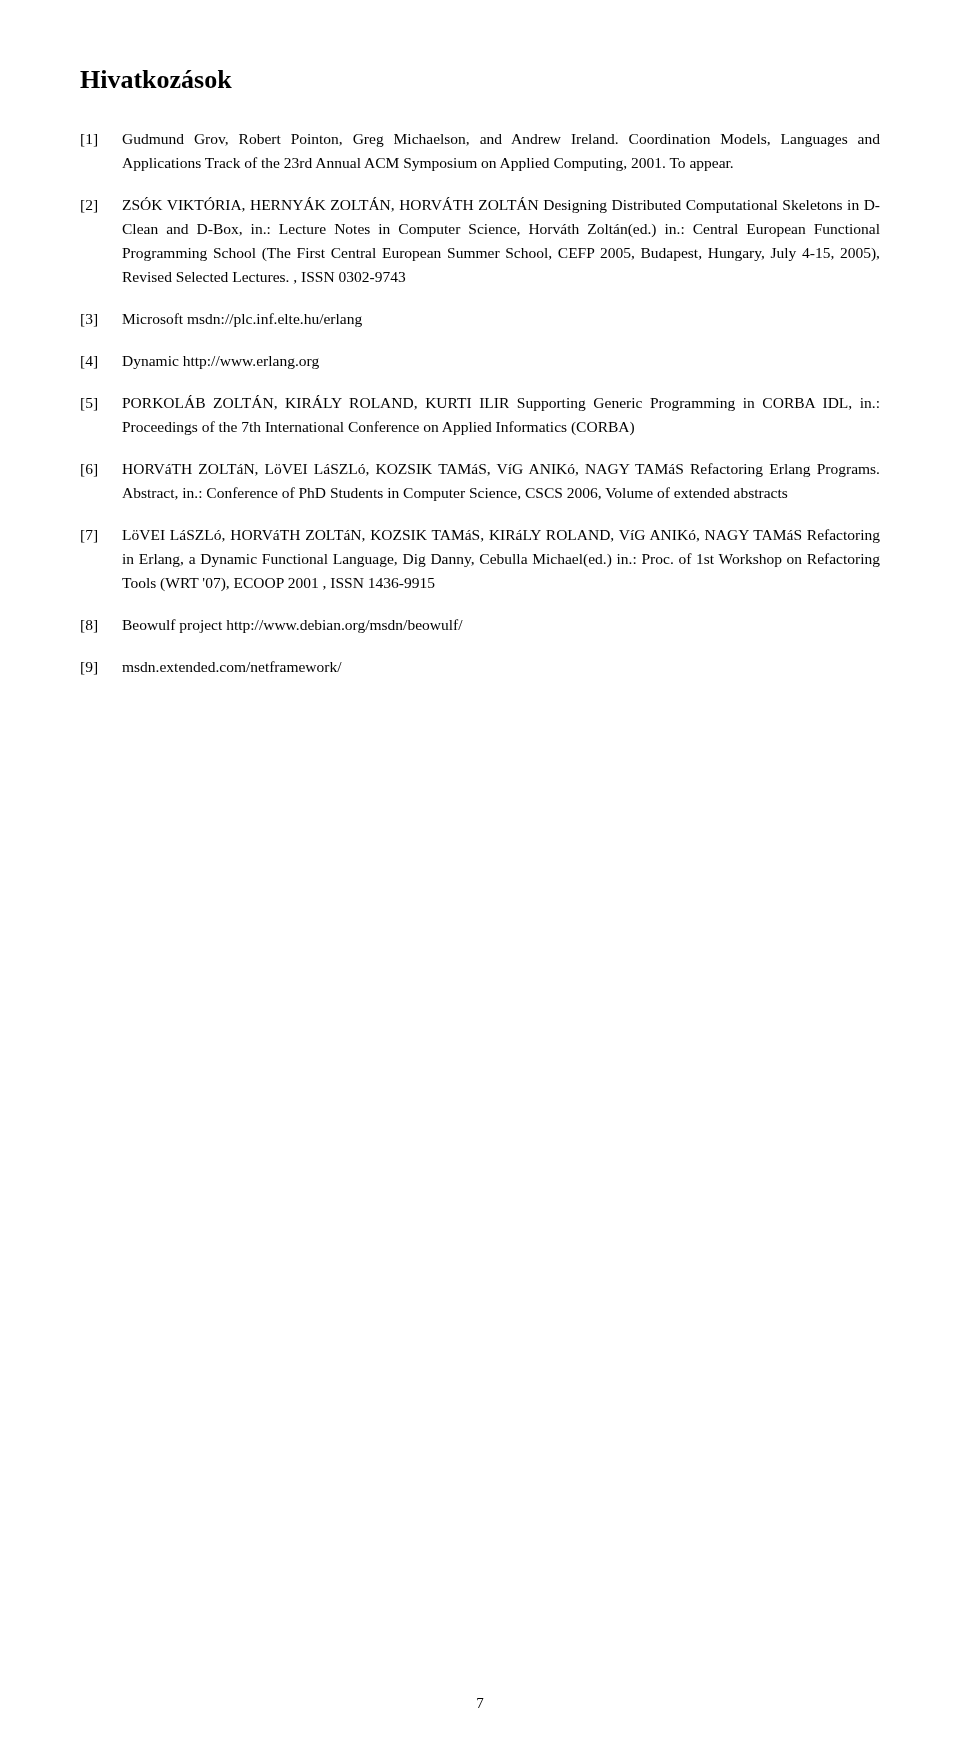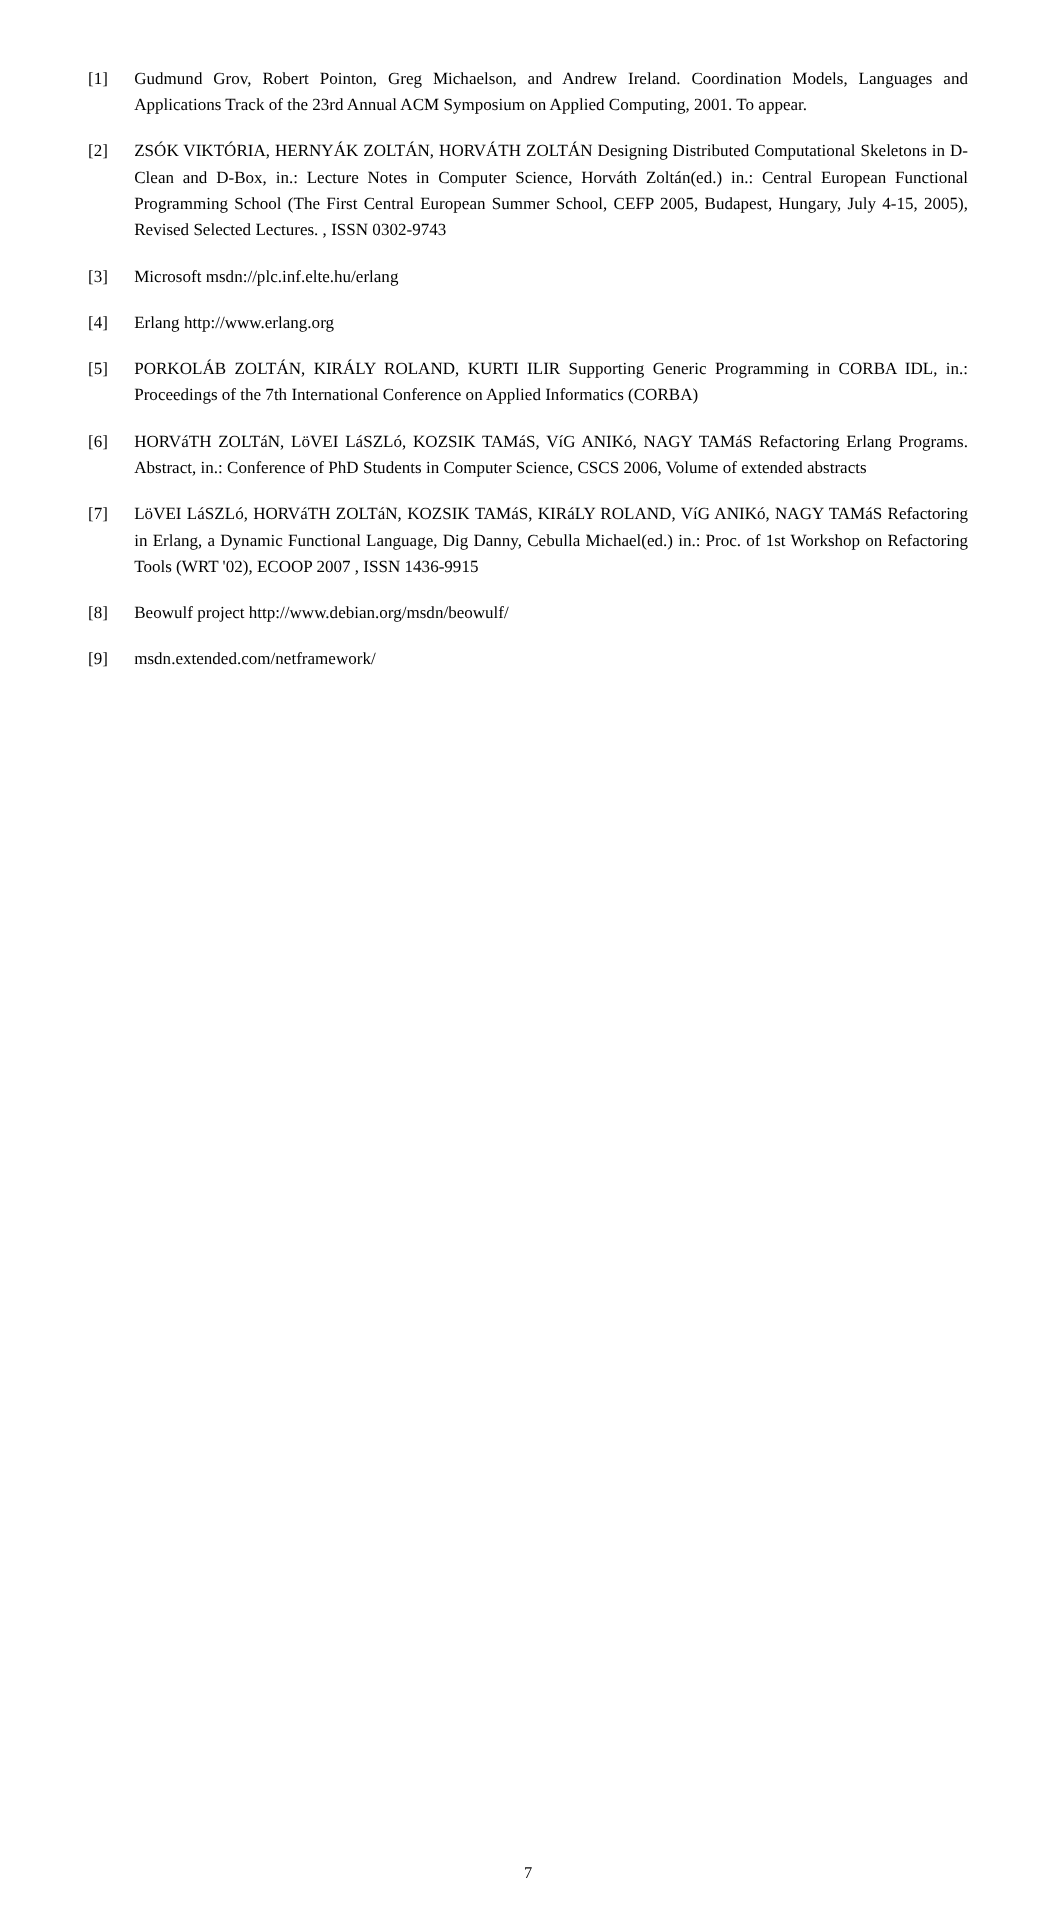--- a/index.html
+++ b/index.html
@@ -61,56 +61,57 @@
       left: 50%;
       transform: translateX(-50%);
       font-size: 15px;
     }
   </style>
 </head>
 <body>
 
 <div class="page">
 
+  <h1 class="page-title">Hivatkozások</h1>
 
   <ol class="references-list">
 
     <li class="ref-item">
       <span class="ref-number">[1]</span>
       <span class="ref-content">Gudmund Grov, Robert Pointon, Greg Michaelson, and Andrew Ireland. Coordination Models, Languages and Applications Track of the 23rd Annual ACM Symposium on Applied Computing, 2001. To appear.</span>
     </li>
 
     <li class="ref-item">
       <span class="ref-number">[2]</span>
       <span class="ref-content">ZSÓK VIKTÓRIA, HERNYÁK ZOLTÁN, HORVÁTH ZOLTÁN Designing Distributed Computational Skeletons in D-Clean and D-Box, in.: Lecture Notes in Computer Science, Horváth Zoltán(ed.) in.: Central European Functional Programming School (The First Central European Summer School, CEFP 2005, Budapest, Hungary, July 4-15, 2005), Revised Selected Lectures. , ISSN 0302-9743</span>
     </li>
 
     <li class="ref-item">
       <span class="ref-number">[3]</span>
       <span class="ref-content">Microsoft msdn://plc.inf.elte.hu/erlang</span>
     </li>
 
     <li class="ref-item">
       <span class="ref-number">[4]</span>
-      <span class="ref-content">Erlang http://www.erlang.org</span>
+      <span class="ref-content">Dynamic http://www.erlang.org</span>
     </li>
 
     <li class="ref-item">
       <span class="ref-number">[5]</span>
       <span class="ref-content">PORKOLÁB ZOLTÁN, KIRÁLY ROLAND, KURTI ILIR Supporting Generic Programming in CORBA IDL, in.: Proceedings of the 7th International Conference on Applied Informatics (CORBA)</span>
     </li>
 
     <li class="ref-item">
       <span class="ref-number">[6]</span>
       <span class="ref-content">HORVáTH ZOLTáN, LöVEI LáSZLó, KOZSIK TAMáS, VíG ANIKó, NAGY TAMáS Refactoring Erlang Programs. Abstract, in.: Conference of PhD Students in Computer Science, CSCS 2006, Volume of extended abstracts</span>
     </li>
 
     <li class="ref-item">
       <span class="ref-number">[7]</span>
-      <span class="ref-content">LöVEI LáSZLó, HORVáTH ZOLTáN, KOZSIK TAMáS, KIRáLY ROLAND, VíG ANIKó, NAGY TAMáS Refactoring in Erlang, a Dynamic Functional Language, Dig Danny, Cebulla Michael(ed.) in.: Proc. of 1st Workshop on Refactoring Tools (WRT '02), ECOOP 2007 , ISSN 1436-9915</span>
+      <span class="ref-content">LöVEI LáSZLó, HORVáTH ZOLTáN, KOZSIK TAMáS, KIRáLY ROLAND, VíG ANIKó, NAGY TAMáS Refactoring in Erlang, a Dynamic Functional Language, Dig Danny, Cebulla Michael(ed.) in.: Proc. of 1st Workshop on Refactoring Tools (WRT '07), ECOOP 2001 , ISSN 1436-9915</span>
     </li>
 
     <li class="ref-item">
       <span class="ref-number">[8]</span>
       <span class="ref-content">Beowulf project http://www.debian.org/msdn/beowulf/</span>
     </li>
 
     <li class="ref-item">
       <span class="ref-number">[9]</span>
       <span class="ref-content">msdn.extended.com/netframework/</span>

